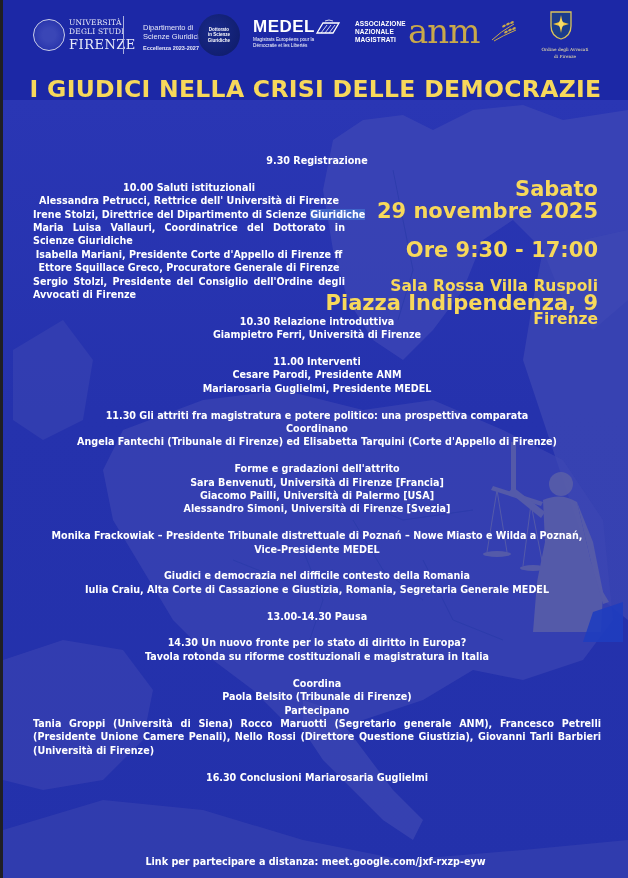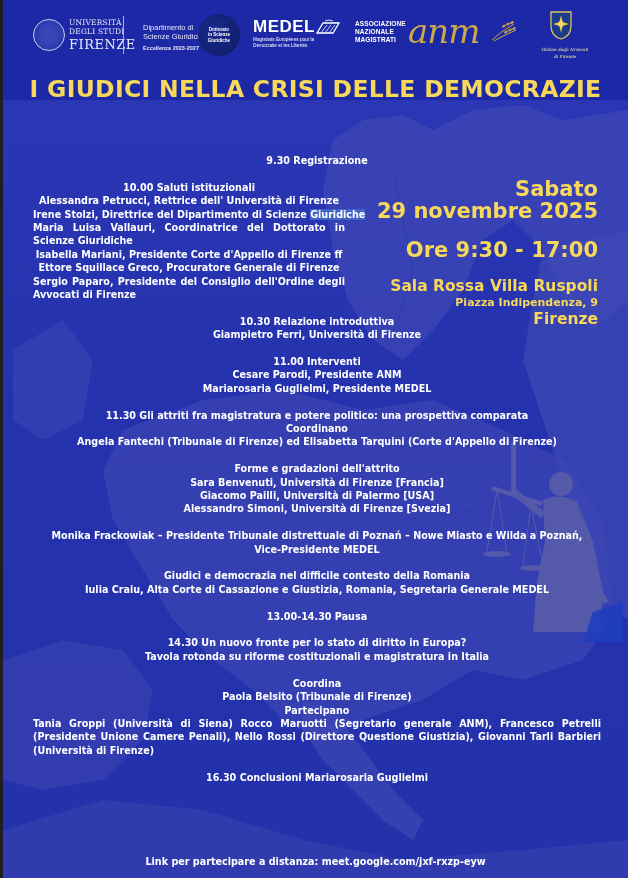--- a/index.html
+++ b/index.html
@@ -50,21 +50,21 @@
   .medel { position: absolute; left: 250px; top: 18px; color: #ffffff; font-family: "Liberation Sans", sans-serif; }
   .medel .t { font-size: 17px; font-weight: bold; letter-spacing: 0.5px; display:block; line-height: 17px; }
   .medel .st { font-size: 4.7px; display:block; line-height: 6px; margin-top: 2px; }
   .medel-book { position: absolute; left: 312px; top: 19px; }
   .anm-label {
     position: absolute; left: 352px; top: 20px; font-size: 6.5px; font-weight: bold; color: #ffffff;
     line-height: 8px; font-family: "Liberation Sans", sans-serif; letter-spacing: 0.1px;
   }
   .anm-word {
     position: absolute; left: 405px; top: 14px; font-family: "DejaVu Serif", serif;
-    font-style: italic; font-size: 34px; color: #c9a94a; line-height: 34px; letter-spacing: -1px;
+    font-size: 34px; color: #c9a94a; line-height: 34px; letter-spacing: -1px;
   }
   .anm-wheat { position: absolute; left: 487px; top: 20px; }
   .oaf-shield { position: absolute; left: 546px; top: 10px; }
   .oaf-text {
     position: absolute; left: 527px; top: 46px; width: 70px; text-align: center;
     font-family: "DejaVu Serif", serif; font-size: 4.3px; color: #f0e4a8; line-height: 7px;
   }
   .title {
     position: absolute; left: 0; top: 75px; width: 625px; text-align: center;
     color: #f7d85b; font-weight: bold; font-size: 23.5px; letter-spacing: 0.3px;
@@ -81,21 +81,21 @@
   .narrow { width: 312px; }
   .hl { background: #3f64c8; }
   .event-info {
     position: absolute; right: 30px; top: 178px; text-align: right; color: #f7d85b;
     font-weight: bold; font-family: "DejaVu Sans", sans-serif;
   }
   .event-info .day { font-size: 21px; line-height: 22px; display:block; }
   .event-info .date { font-size: 21px; line-height: 22px; display:block; }
   .event-info .time { font-size: 21px; line-height: 22px; display:block; margin-top: 17px; }
   .event-info .venue { font-size: 15.5px; line-height: 16.5px; display:block; margin-top: 17px; }
-  .event-info .addr { font-size: 11px; line-height: 16.5px; display:block; }
+  .event-info .addr { font-size: 21px; line-height: 16.5px; display:block; }
   .event-info .city { font-size: 15.5px; line-height: 16.5px; display:block; }
   .statue { position: absolute; left: 470px; top: 442px; }
   .remote-link {
     position: absolute; left: 0; top: 856px; width: 625px; text-align: center;
     color: #ffffff; font-weight: bold; font-size: 9.6px; font-family: "DejaVu Sans", sans-serif;
   }
 </style>
 </head>
 <body>
 
@@ -221,21 +221,21 @@
       <span class="line">9.30 Registrazione</span>
     </div>
 
     <div class="block narrow">
       <span class="line">10.00 Saluti istituzionali</span>
       <span class="line">Alessandra Petrucci, Rettrice dell' Università di Firenze</span>
       <span class="line"><span>Irene Stolzi, Direttrice del Dipartimento di Scienze </span><span class="hl">Giuridiche</span></span>
       <span class="line justify">Maria Luisa Vallauri, Coordinatrice del Dottorato in Scienze Giuridiche</span>
       <span class="line">Isabella Mariani, Presidente Corte d'Appello di Firenze ff</span>
       <span class="line">Ettore Squillace Greco, Procuratore Generale di Firenze</span>
-      <span class="line justify">Sergio Paparo, Presidente del Consiglio dell'Ordine degli Avvocati di Firenze</span>
+      <span class="line justify">Sergio Stolzi, Presidente del Consiglio dell'Ordine degli Avvocati di Firenze</span>
     </div>
 
     <div class="block">
       <span class="line">10.30 Relazione introduttiva</span>
       <span class="line">Giampietro Ferri, Università di Firenze</span>
     </div>
 
     <div class="block">
       <span class="line">11.00 Interventi</span>
       <span class="line">Cesare Parodi, Presidente ANM</span>

